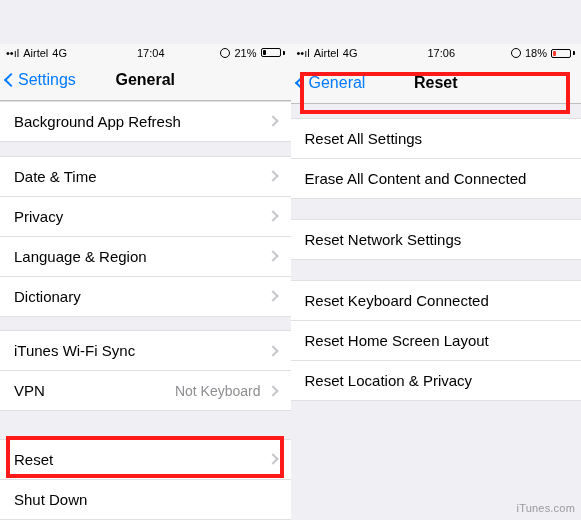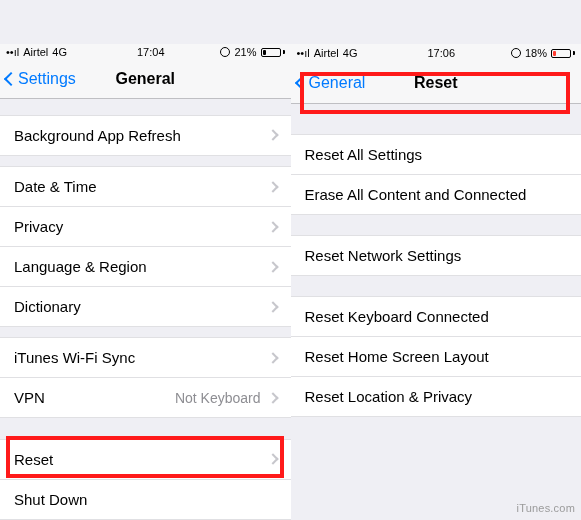--- a/index.html
+++ b/index.html
@@ -64,21 +64,20 @@
     text-align: center;
     font-size: 16px;
     font-weight: 600;
     color: #000;
   }
   .content {
     flex: 1 1 auto;
     overflow: hidden;
     display: flex;
     flex-direction: column;
-    margin-top: 16px;
   }
   .group-gap { height: 20px; }
   .group-gap.small { height: 14px; }
   .cell {
     background: #fff;
     height: 40px;
     padding: 0 14px;
     display: flex;
     align-items: center;
     justify-content: space-between;

